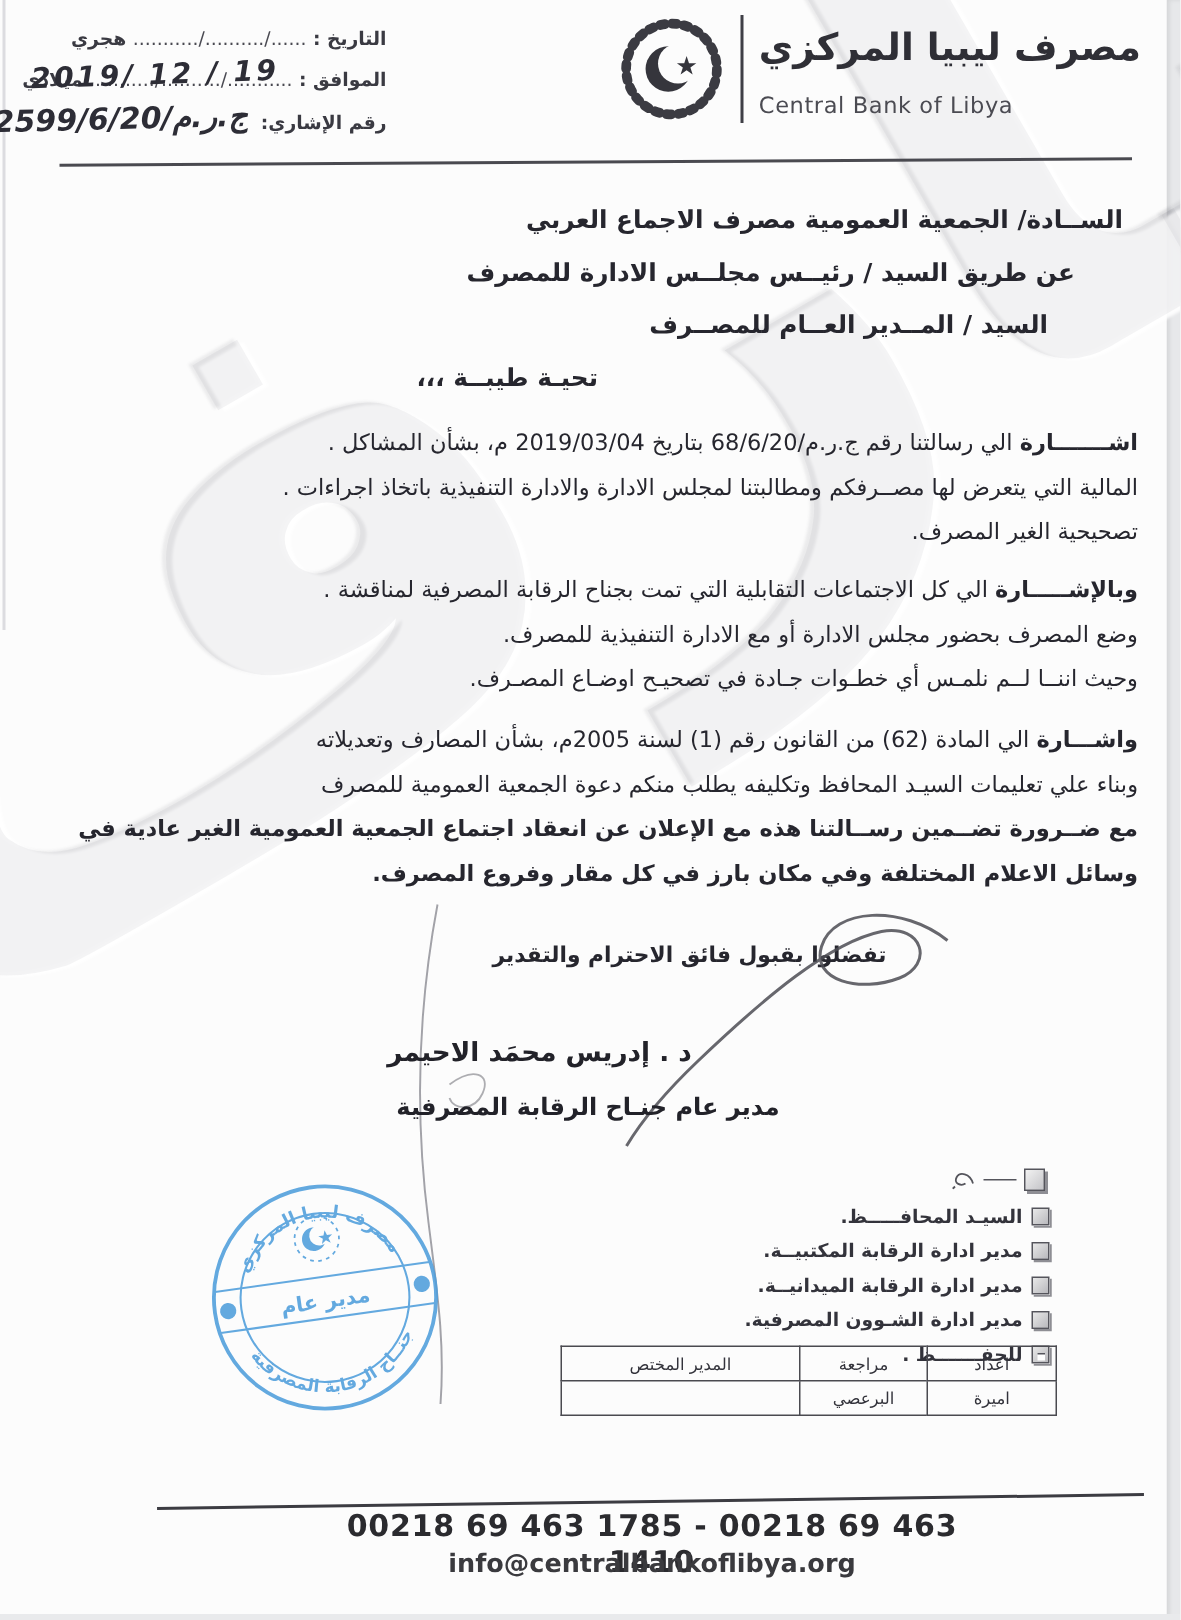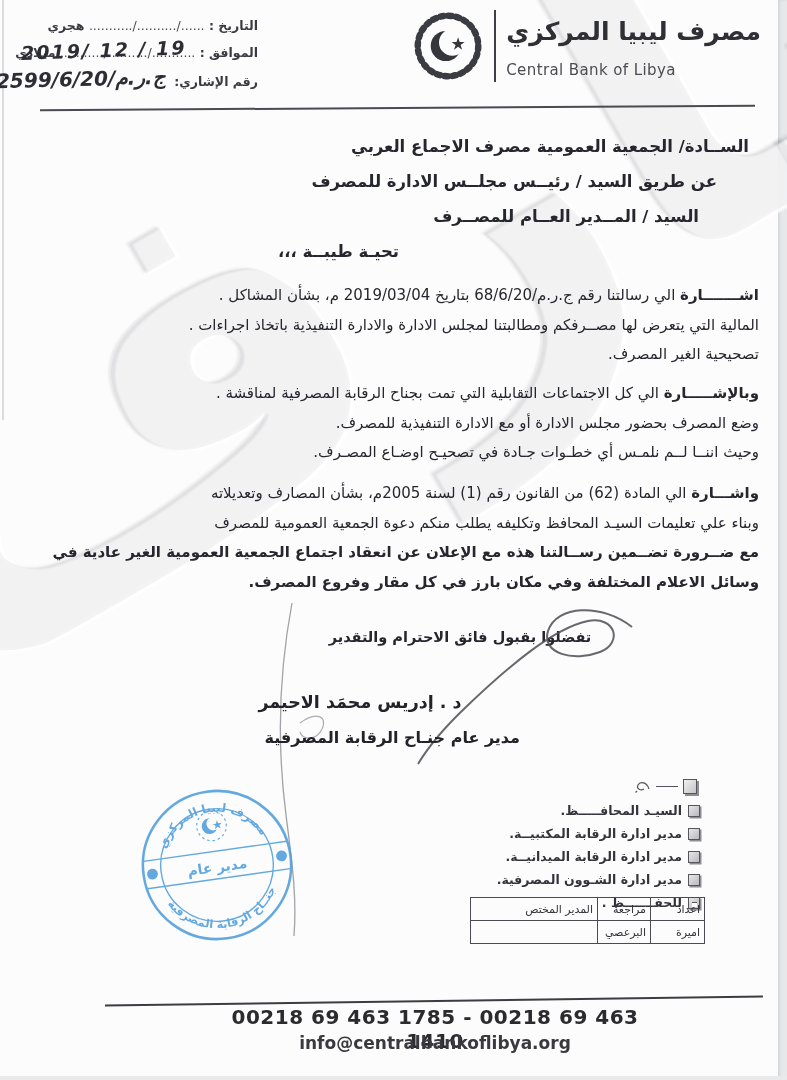--- a/index.html
+++ b/index.html
@@ -61,21 +61,21 @@
   
   .dist-header{position:absolute;top:779px;right:90px;display:flex;align-items:center;gap:5px;direction:rtl;}
   .dist{position:absolute;top:799px;right:87px;width:240px;font-size:12.5px;font-weight:bold;color:#33333b;}
   .dist .item{height:23px;line-height:23px;display:flex;align-items:center;gap:6px;justify-content:flex-start;}
   .box-icon{display:inline-block;width:10px;height:10px;border:1px solid #55555c;background:linear-gradient(135deg,#e8e8e8,#b9b9bd);box-shadow:1.5px 1.5px 0 #8e8e94;flex:0 0 auto;}
   .box-icon.save::after{content:"";display:block;width:5px;height:4px;margin:4px auto 0;background:#fff;border-top:1px solid #55555c;}
   .doc-icon{display:inline-block;width:12px;height:13px;border:1px solid #55555c;background:linear-gradient(135deg,#f2f2f2,#c4c4c8);box-shadow:2px 2px 0 #8e8e94;}
   .hline-icon{display:inline-block;width:22px;height:1.5px;background:#55555c;}
   
   .apv{position:absolute;top:897px;right:82px;border-collapse:collapse;font-size:11px;color:#33333b;}
-  .apv td{border:1.3px solid #4a4a50;height:22px;padding:0 4px;}
+  .apv td{border:1.3px solid #4a4a50;height:22px;text-align:center;padding:0 20px;}
   .apv .c0{width:45px;} .apv .c1{width:44px;} .apv .c2{width:118px;}
   
   .footer-rule{position:absolute;top:1000px;left:105px;width:658px;height:2.2px;background:#3c3c42;transform:rotate(-0.8deg);}
   .phone{position:absolute;top:1005px;left:225px;width:420px;text-align:center;font-size:20px;font-weight:bold;color:#2b2b2f;direction:ltr;letter-spacing:.5px;}
   .email{position:absolute;top:1033px;left:225px;width:420px;text-align:center;font-size:17px;font-weight:bold;color:#3a3a3e;direction:ltr;}
 </style>
 </head>
 <body>
 
 <div class="page">

